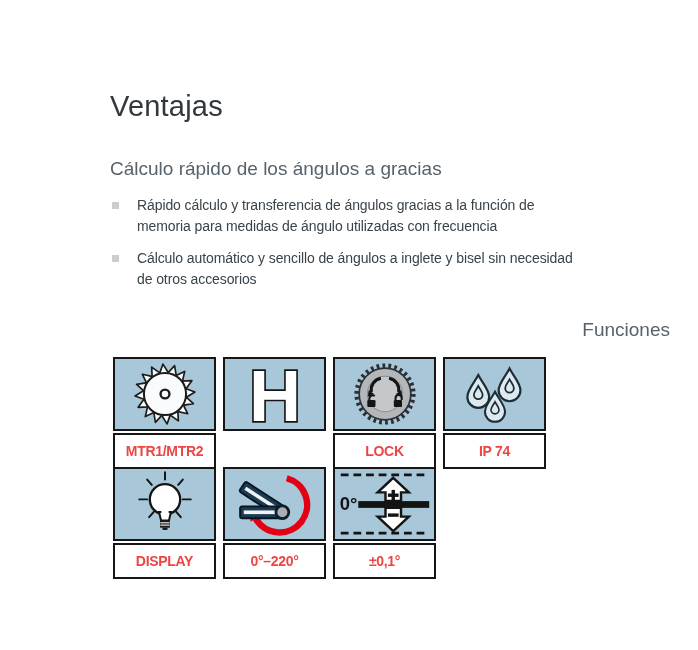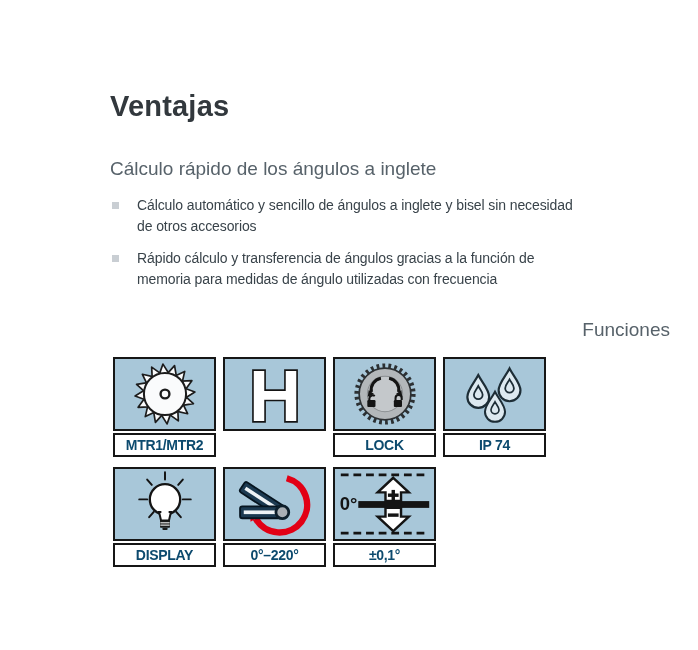--- a/index.html
+++ b/index.html
@@ -4,21 +4,21 @@
 <style>
   * { margin:0; padding:0; box-sizing:border-box; }
   html,body { background:#fff; }
   body {
     width:698px; height:650px; position:relative; overflow:hidden;
     font-family:"Liberation Sans", sans-serif;
   }
   .content { position:absolute; left:110px; top:0; width:560px; }
 
   .page-title {
-    margin-top:90px; font-size:29px; font-weight:700; color:#32383d; letter-spacing:.2px;
+    margin-top:90px; font-size:29px; font-weight:400; color:#32383d; letter-spacing:.2px;
   }
   .sub-heading {
     margin-top:35px; font-size:19px; font-weight:400; color:#57626a;
   }
   .bullet-list { margin-top:15px; list-style:none; }
   .bullet-item {
     position:relative; padding-left:27px; max-width:478px;
     font-size:14px; line-height:21px; color:#39434a; margin-bottom:11px;
     letter-spacing:-.1px;
   }
@@ -32,45 +32,45 @@
     margin-top:16px; margin-left:3px;
     display:grid; grid-template-columns:repeat(4,103px);
     column-gap:7px; row-gap:10px;
   }
   .tile { width:103px; height:100px; }
   .tile-icon {
     width:103px; height:74px; background:#a8c7d9; border:2px solid #161616;
     display:flex; align-items:center; justify-content:center; overflow:hidden;
   }
   .tile-label {
-    margin-top:2px; height:24px; border:2px solid #161616; background:#fff;
+    margin-top:2px; height:36px; border:2px solid #161616; background:#fff;
     display:flex; align-items:center; justify-content:center;
-    font-weight:700; font-size:14px; letter-spacing:-.3px; color:#0c4a6e;
+    font-weight:700; font-size:14px; letter-spacing:-.3px; color:#ef4444;
     white-space:nowrap;
   }
   svg { display:block; }
   svg text { font-family:"Liberation Sans", sans-serif; }
 </style>
 </head>
 <body>
 
 <div class="content">
 
   <h1 class="page-title">Ventajas</h1>
 
-  <h2 class="sub-heading">Cálculo rápido de los ángulos a inglete</h2>
+  <h2 class="sub-heading">Cálculo rápido de los ángulos a gracias</h2>
 
   <ul class="bullet-list">
     <li class="bullet-item">
       <span class="bullet-sq"></span>
-      <span>Cálculo automático y sencillo de ángulos a inglete y bisel sin necesidad de otros accesorios</span>
+      <span>Rápido cálculo y transferencia de ángulos gracias a la función de memoria para medidas de ángulo utilizadas con frecuencia</span>
     </li>
     <li class="bullet-item">
       <span class="bullet-sq"></span>
-      <span>Rápido cálculo y transferencia de ángulos gracias a la función de memoria para medidas de ángulo utilizadas con frecuencia</span>
+      <span>Cálculo automático y sencillo de ángulos a inglete y bisel sin necesidad de otros accesorios</span>
     </li>
   </ul>
 
   <h3 class="functions-heading">Funciones</h3>
 
   <div class="feature-grid">
 
     <div class="tile">
       <div class="tile-icon">
         <svg width="68" height="68" viewBox="0 0 100 100">

